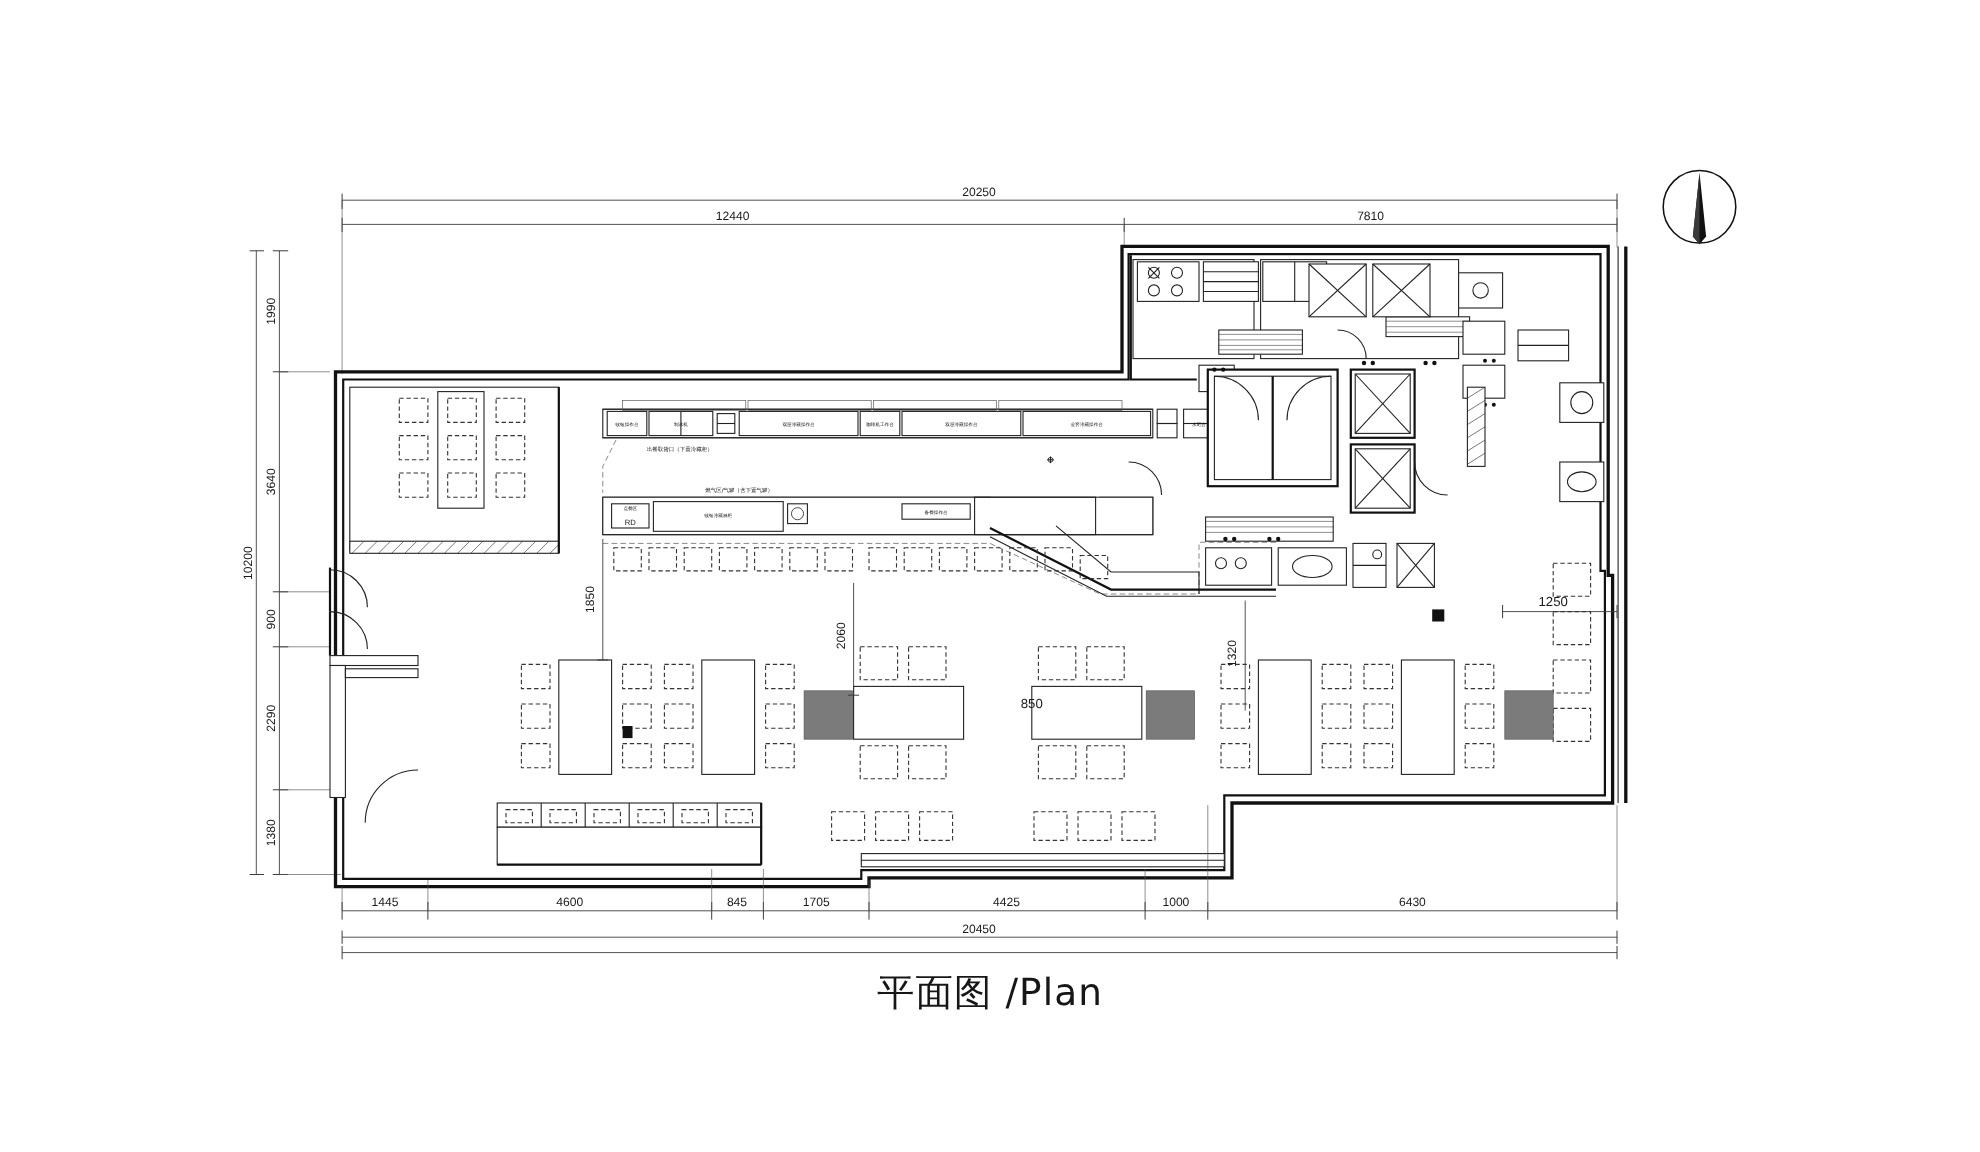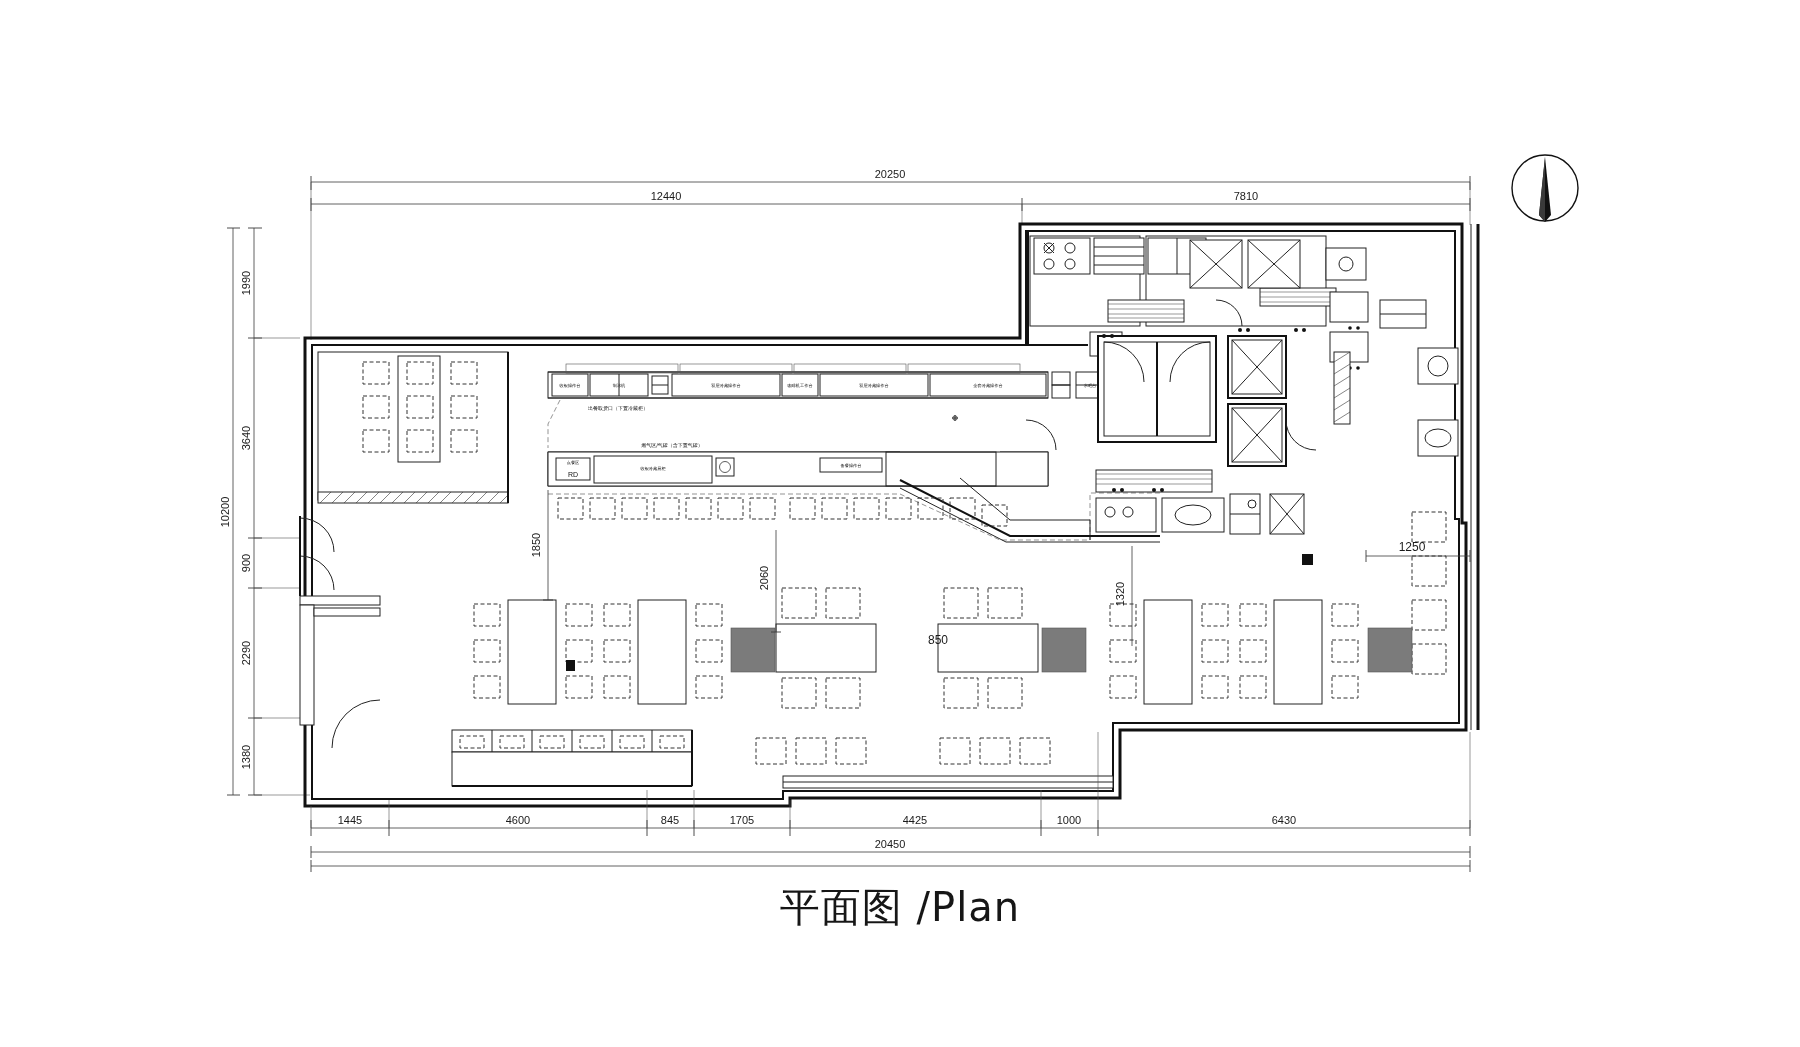--- a/index.html
+++ b/index.html
@@ -8,21 +8,21 @@
     width:1800px;height:1047px;position:relative;overflow:hidden;
     font-family:"Liberation Sans","DejaVu Sans",sans-serif;
     color:#111;
   }
   #sheet{position:absolute;inset:0;}
   svg{display:block;}
   .dimtxt{font-size:11px;fill:#1a1a1a;font-family:"Liberation Sans",sans-serif;}
   .dimtxt.big{font-size:12px;}
   .title{
     position:absolute;left:0;right:0;top:880px;text-align:center;
-    font-size:40px;letter-spacing:1px;color:#161616;
+    font-size:34px;letter-spacing:1px;color:#161616;
     font-family:"DejaVu Sans","Liberation Sans",sans-serif;font-weight:400;
   }
   .lbl{font-size:4.2px;fill:#111;font-family:"DejaVu Sans",sans-serif;}
   .lbl2{font-size:5px;fill:#111;font-family:"DejaVu Sans",sans-serif;}
   .rd{font-size:7px;fill:#111;font-family:"Liberation Sans",sans-serif;}
   .wall{fill:none;stroke:#111;stroke-width:3;}
   .wall2{fill:none;stroke:#111;stroke-width:2;}
   .thin{fill:none;stroke:#222;stroke-width:1;}
   .hair{fill:none;stroke:#555;stroke-width:0.6;}
   .dash{fill:none;stroke:#333;stroke-width:1;stroke-dasharray:4 2.5;}

